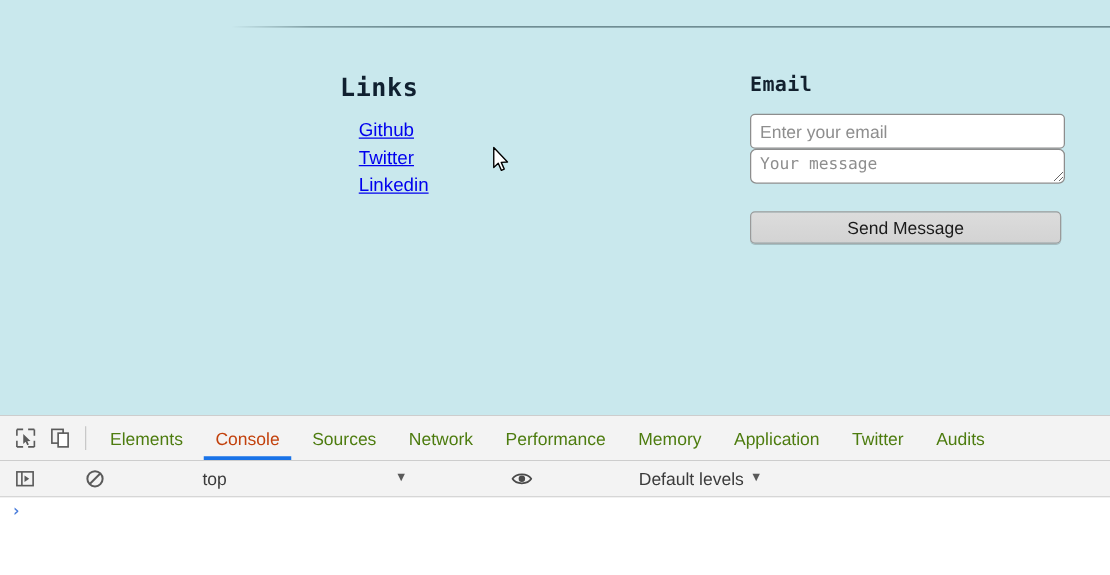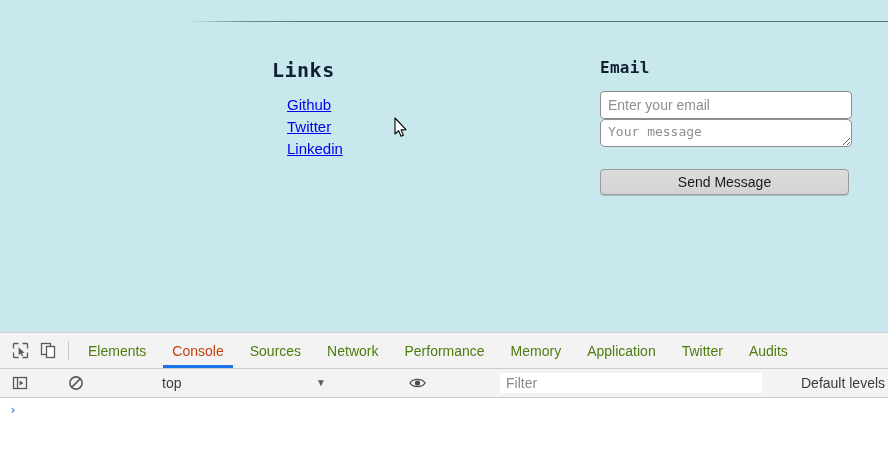--- a/index.html
+++ b/index.html
@@ -373,21 +373,20 @@
 
     <div class="dt-icon-btn">
       <svg width="17" height="14" viewBox="0 0 17 14" xmlns="http://www.w3.org/2000/svg">
         <path d="M1,7 C4,2.2 13,2.2 16,7 C13,11.8 4,11.8 1,7 Z" fill="none" stroke="#4a4a4a" stroke-width="1.4"></path>
         <circle cx="8.5" cy="7" r="2.6" fill="#4a4a4a"></circle>
       </svg>
     </div>
 
     <div class="dt-sep"></div>
 
-    <input class="dt-filter" type="text" placeholder="Filter" style="">
 
     <div class="dt-levels">
       <span>Default levels</span>
       <span class="caret">▼</span>
     </div>
   </div>
 
   <div class="dt-console-body">
     <div class="dt-prompt">›</div>
   </div>

